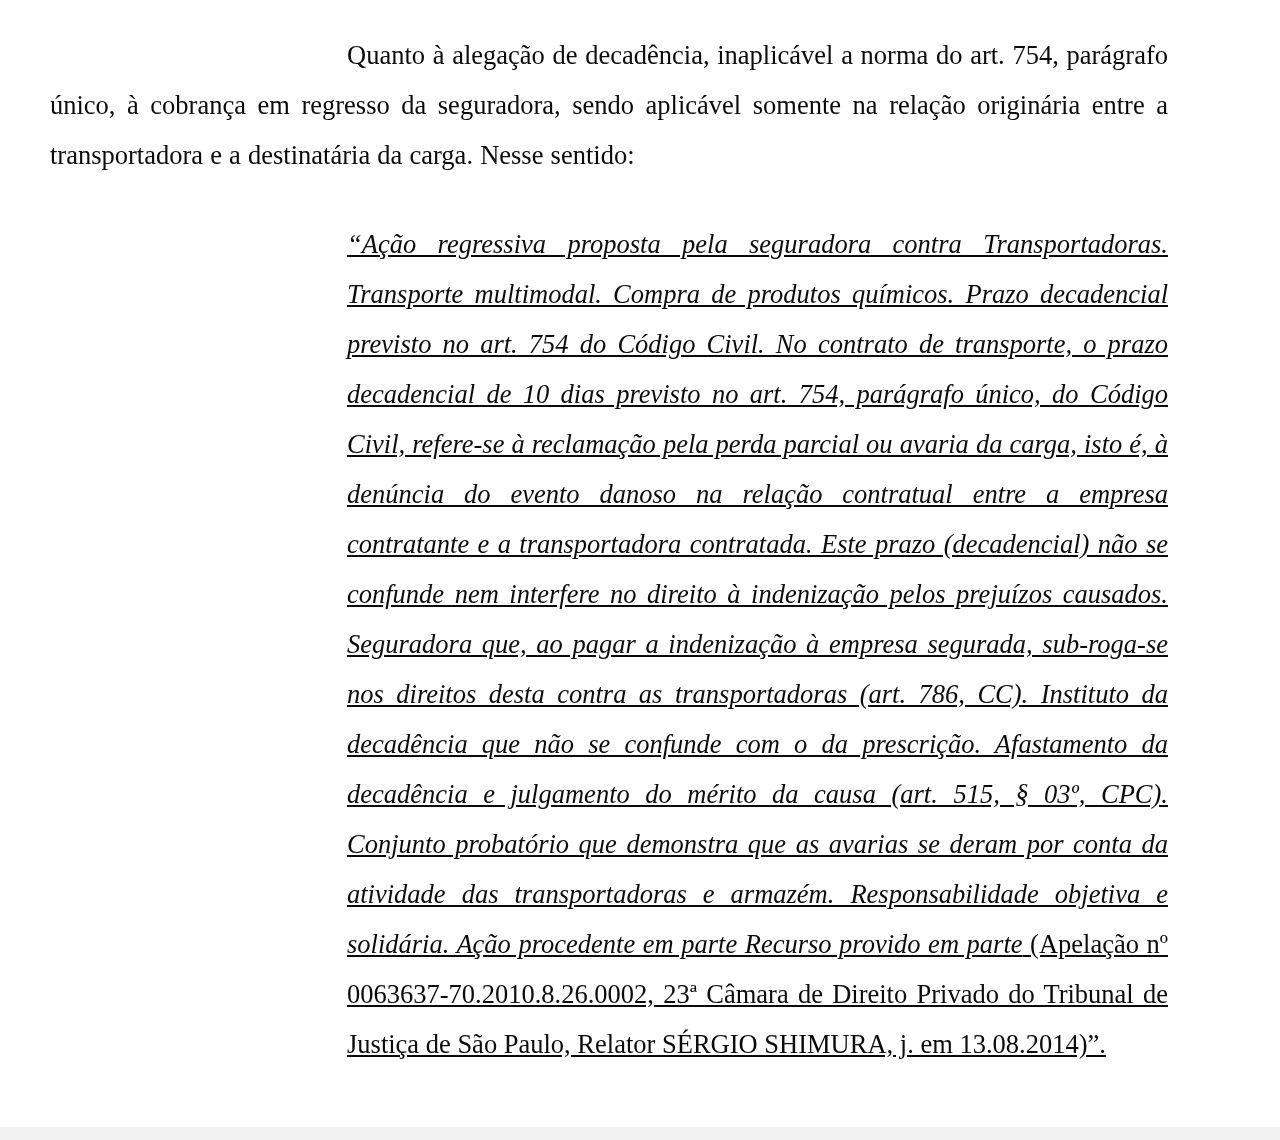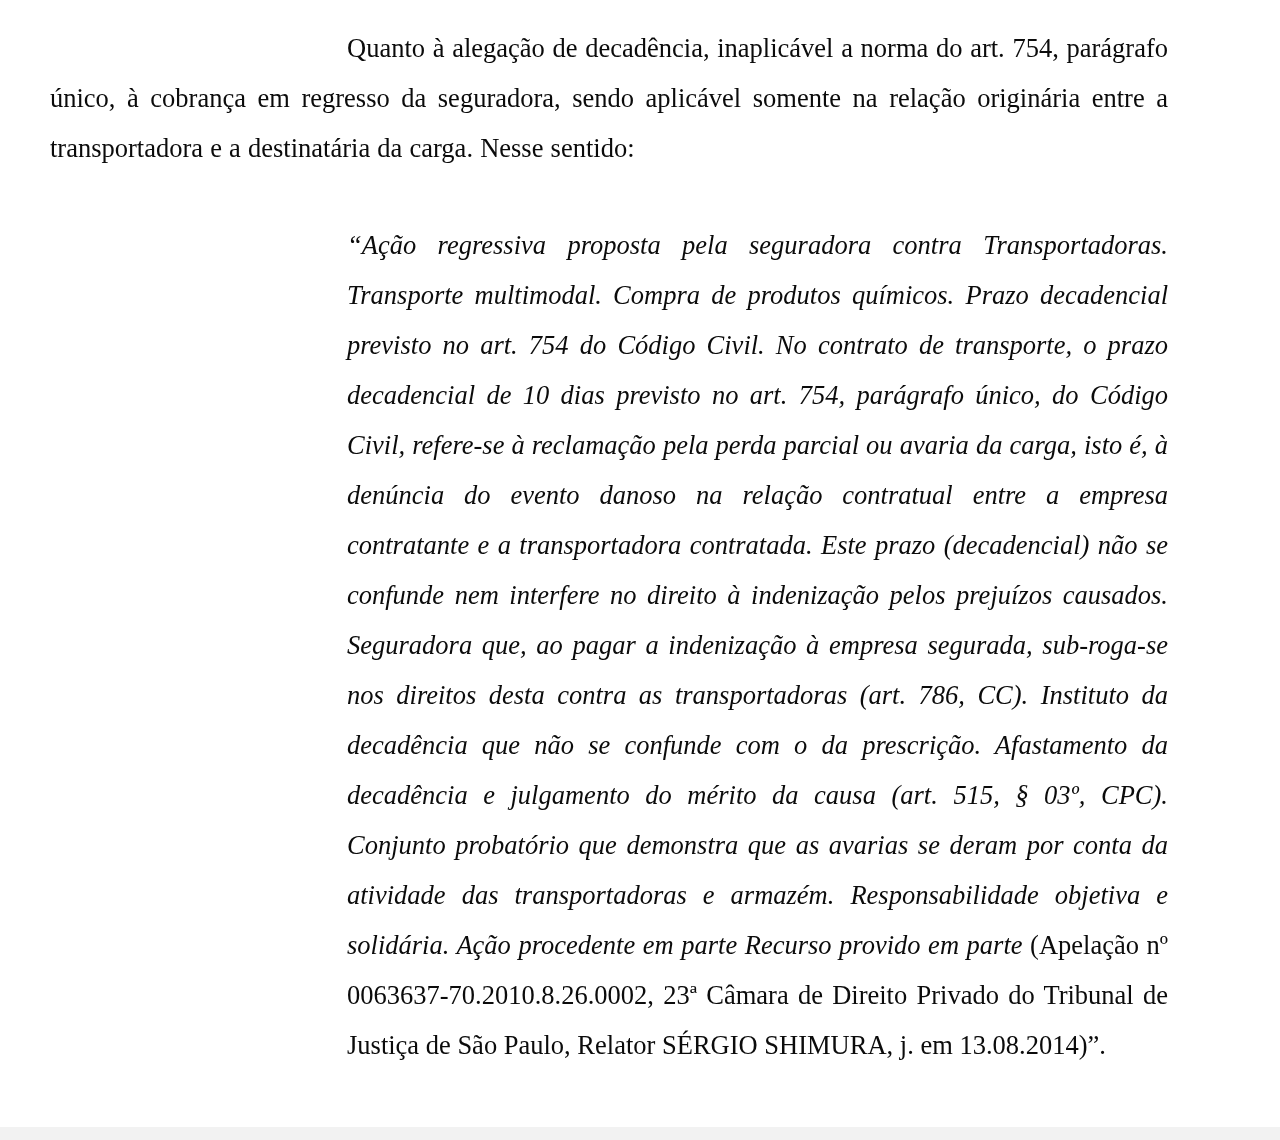--- a/index.html
+++ b/index.html
@@ -16,49 +16,50 @@
     background: #ffffff;
     box-sizing: border-box;
     overflow: hidden;
     font-family: "Liberation Serif", "DejaVu Serif", serif;
     color: #0b0b0b;
   }
 
   .content {
     position: absolute;
     left: 50px;
-    top: 5px;
+    top: 12px;
     width: 1118px;
   }
 
   
   .body-para {
     font-size: 26.5px;
     line-height: 50px;
     text-align: justify;
     text-align-last: left;
     text-indent: 297px;
     margin: 0;
     padding-top: 18px;
     hyphens: none;
     word-spacing: 0.02em;
   }
 
   
   .quote-block {
-    margin: 14px;
+    margin: 6px;
     padding-top: 33px;
     margin-left: 297px;
     width: 821px;
     font-size: 26.5px;
     line-height: 50px;
     text-align: justify;
     text-align-last: left;
     font-style: italic;
     hyphens: none;
+    text-decoration: underline;
   }
 
   .quote-block .roman {
     font-style: normal;
   }
 
   
   .page-bottom-band {
     position: absolute;
     left: 0;

